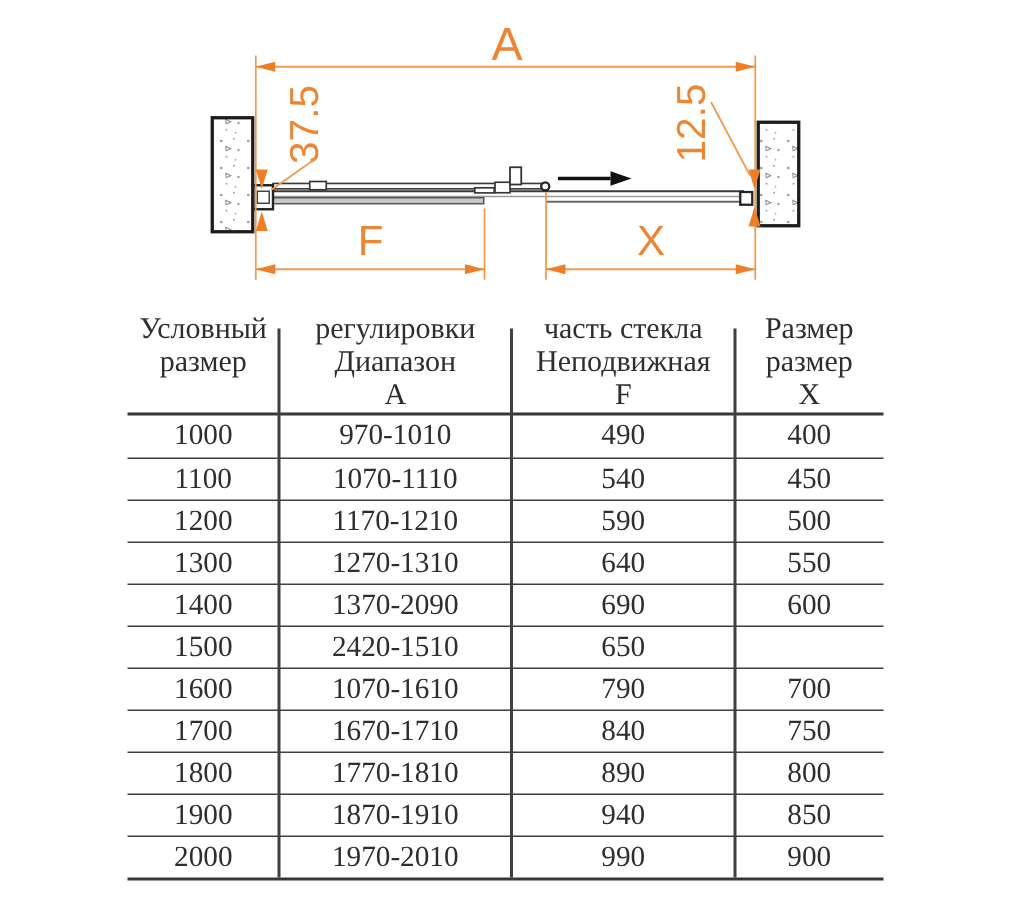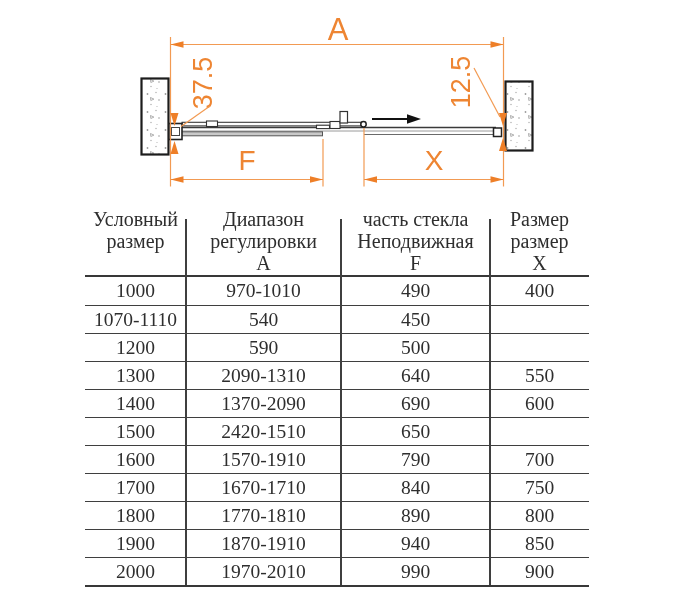--- a/index.html
+++ b/index.html
@@ -113,22 +113,22 @@
   </svg>
 
   <div class="spec-table">
     <div class="thead">
       <div class="hcell">
         <span>Условный</span>
         <span>размер</span>
         <span></span>
       </div>
       <div class="hcell">
+        <span>регулировки</span>
         <span>Диапазон</span>
-        <span>регулировки</span>
         <span>А</span>
       </div>
       <div class="hcell">
         <span>часть стекла</span>
         <span>Неподвижная</span>
         <span>F</span>
       </div>
       <div class="hcell">
         <span>Размер</span>
         <span>размер</span>
@@ -136,49 +136,51 @@
       </div>
     </div>
     <div class="tbody" id="rows">
         <div class="trow">
           <div>1000</div>
           <div>970-1010</div>
           <div>490</div>
           <div>400</div>
         </div>
         <div class="trow">
+          <div>1100</div>
           <div>1070-1110</div>
           <div>540</div>
           <div>450</div>
         </div>
         <div class="trow">
           <div>1200</div>
+          <div>1170-1210</div>
           <div>590</div>
           <div>500</div>
         </div>
         <div class="trow">
           <div>1300</div>
-          <div>2090-1310</div>
+          <div>1270-1310</div>
           <div>640</div>
           <div>550</div>
         </div>
         <div class="trow">
           <div>1400</div>
           <div>1370-2090</div>
           <div>690</div>
           <div>600</div>
         </div>
         <div class="trow">
           <div>1500</div>
           <div>2420-1510</div>
           <div>650</div>
         </div>
         <div class="trow">
           <div>1600</div>
-          <div>1570-1910</div>
+          <div>1070-1610</div>
           <div>790</div>
           <div>700</div>
         </div>
         <div class="trow">
           <div>1700</div>
           <div>1670-1710</div>
           <div>840</div>
           <div>750</div>
         </div>
         <div class="trow">

